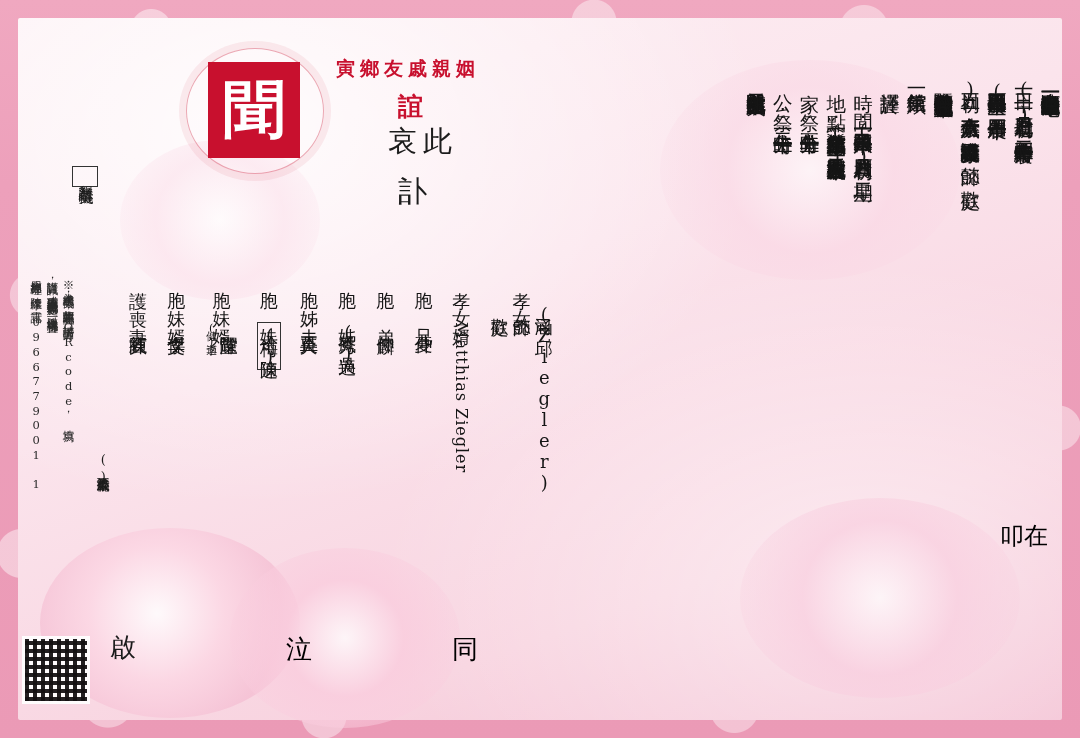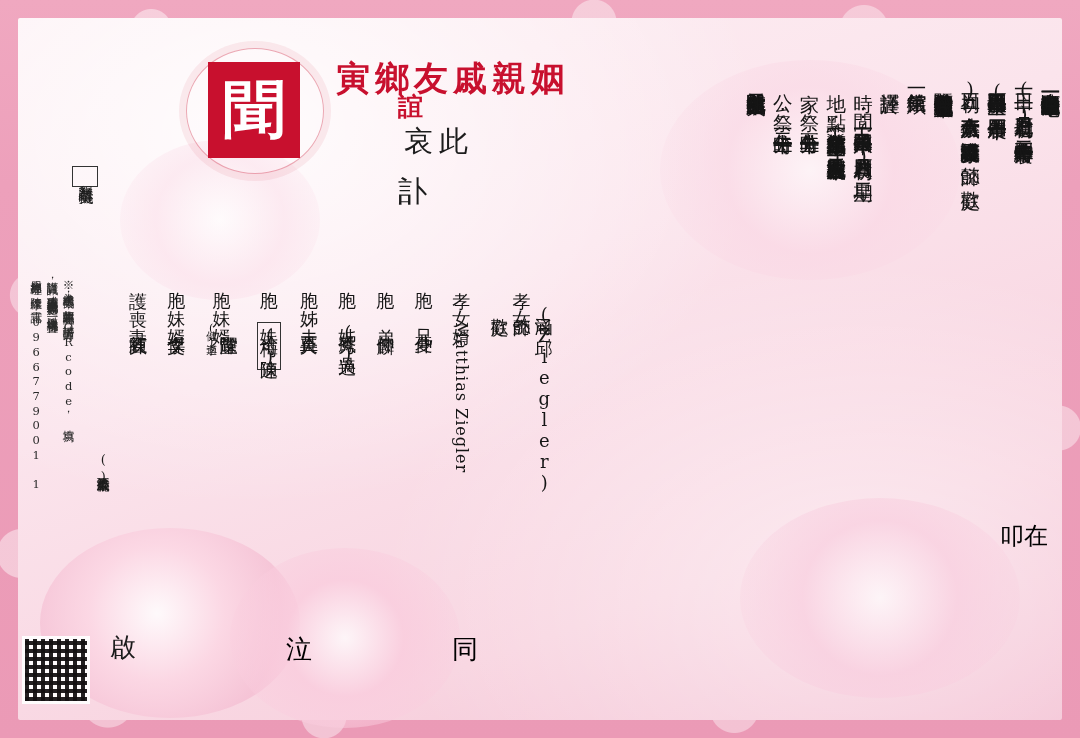--- a/index.html
+++ b/index.html
@@ -116,21 +116,21 @@
     border: 1px solid rgba(200,16,46,0.35);
     box-shadow: 0 0 0 7px rgba(200,16,46,0.07);
   }
 
   
   .headline {
     position: absolute;
     left: 336px;
     top: 56px;
     color: #c8102e;
-    font-size: 34px;
+    font-size: 19px;
     font-weight: bold;
     letter-spacing: 5px;
     white-space: nowrap;
   }
   .headline2 {
     position: absolute;
     left: 398px;
     top: 90px;
     color: #c8102e;
     font-size: 25px;
@@ -138,21 +138,20 @@
     white-space: nowrap;
   }
   .headline3 {
     position: absolute;
     left: 388px;
     top: 122px;
     color: #1c1c1c;
     font-size: 29px;
     letter-spacing: 6px;
     white-space: nowrap;
-    margin-left: 16px;
   }
   .headline4 {
     position: absolute;
     left: 398px;
     top: 172px;
     color: #1c1c1c;
     font-size: 29px;
     white-space: nowrap;
   }
 

